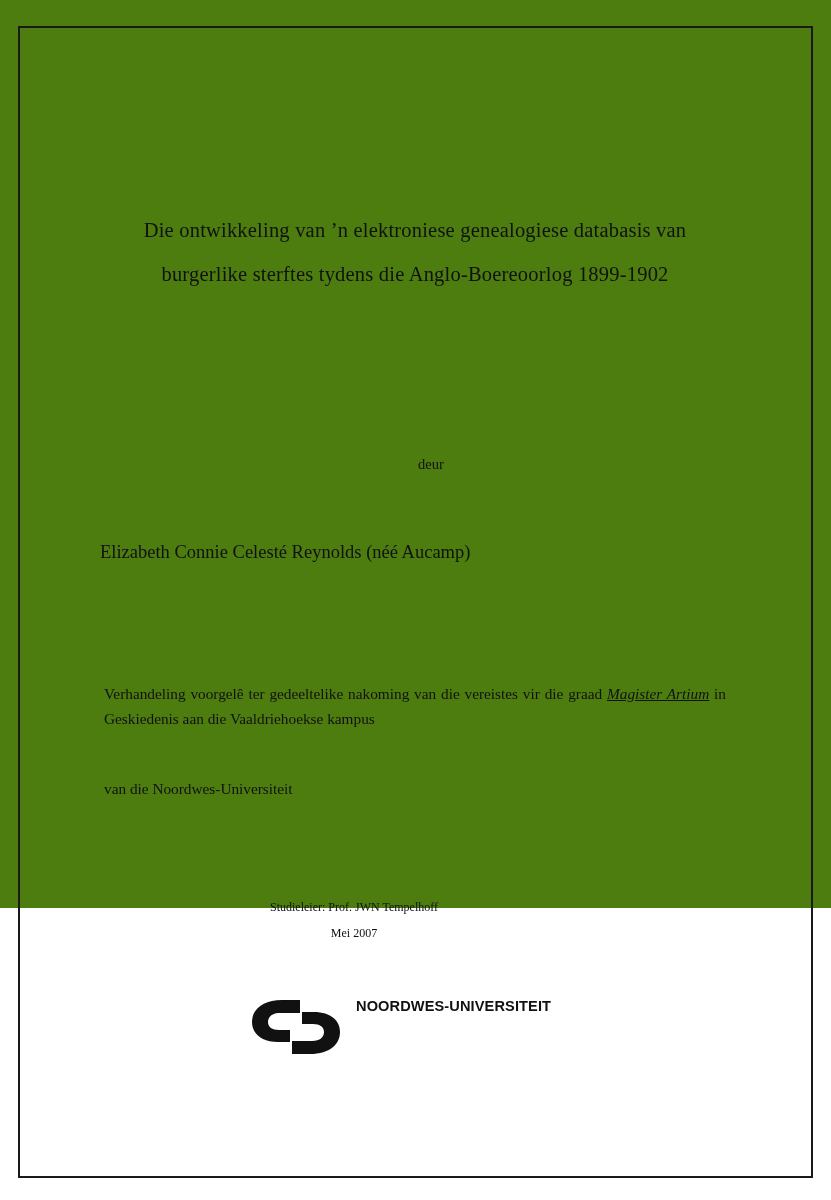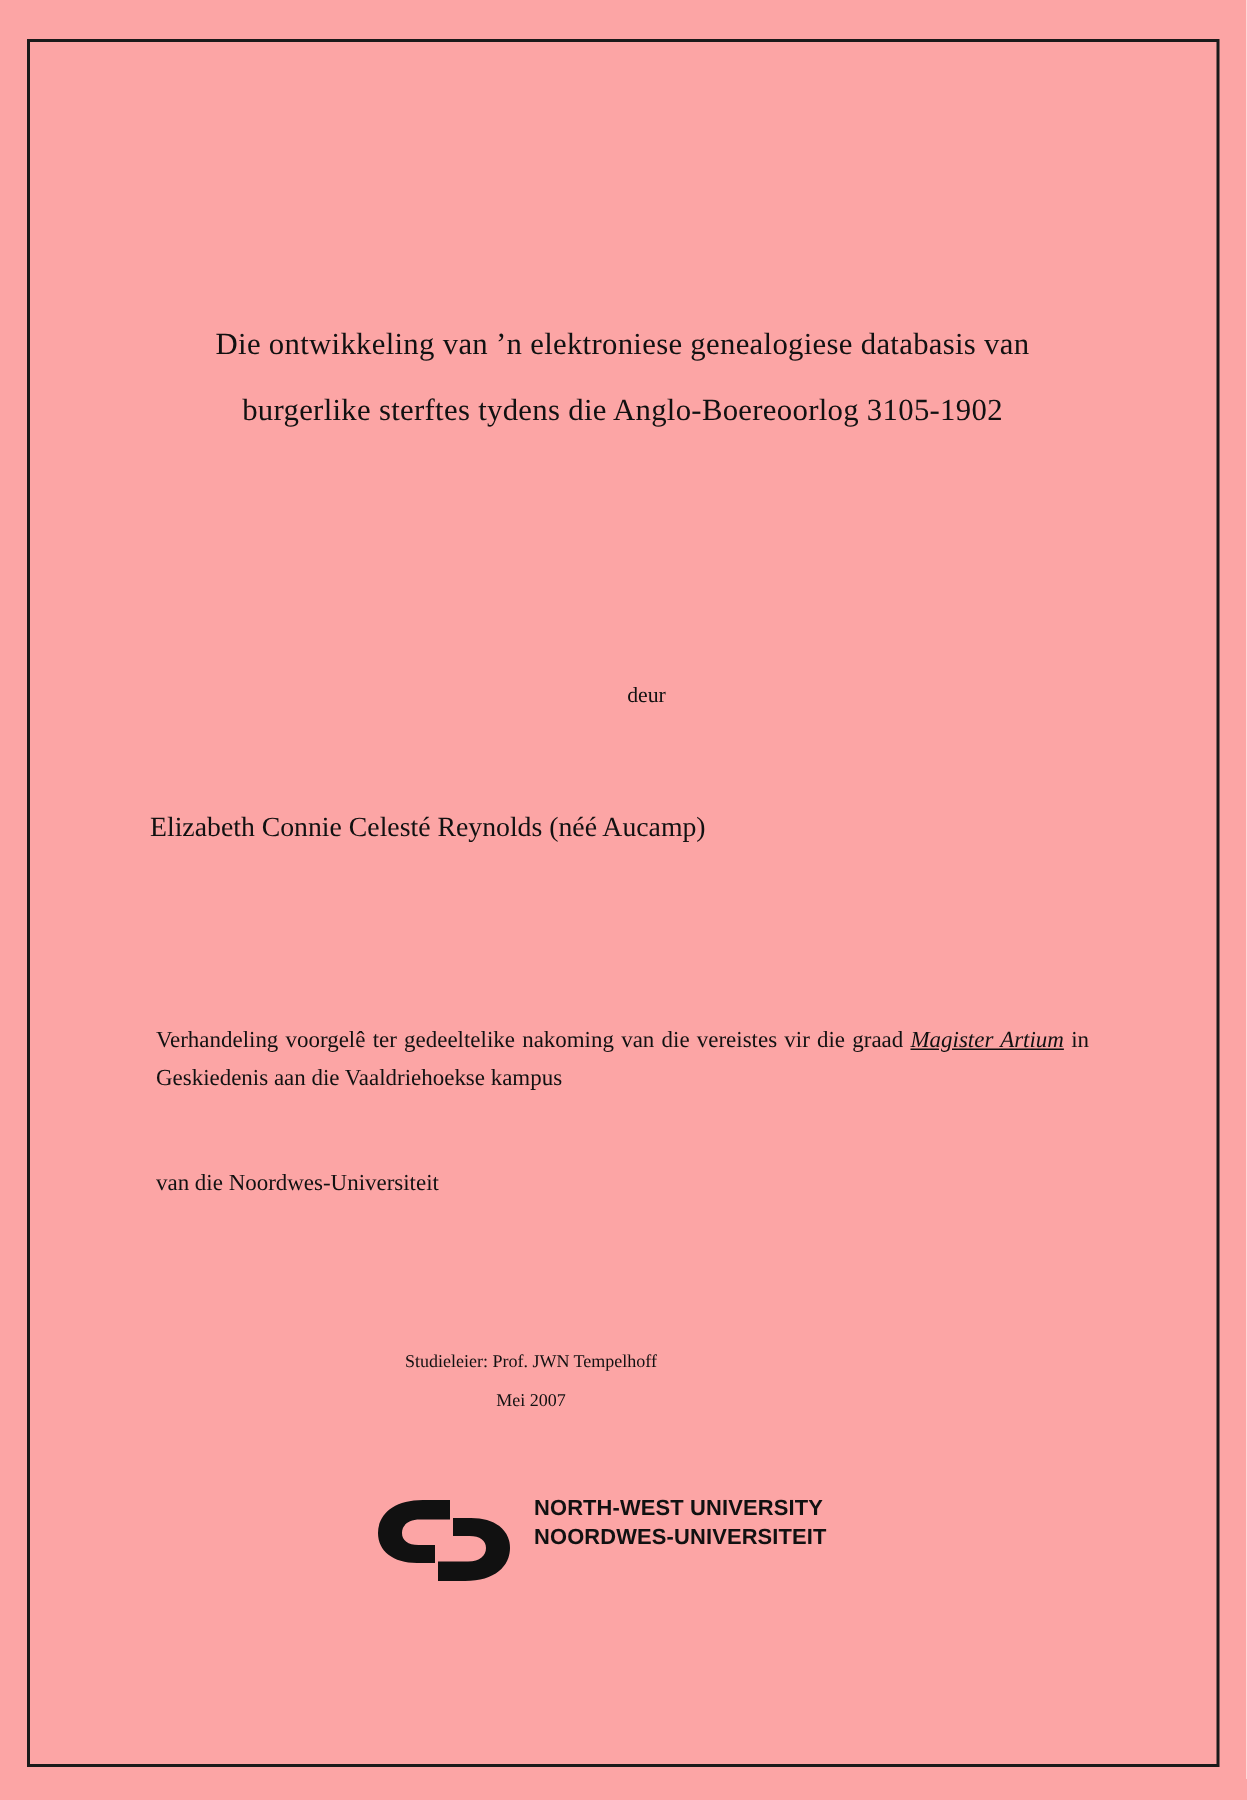--- a/index.html
+++ b/index.html
@@ -9,22 +9,22 @@
   }
   body {
     width: 831px;
     height: 1200px;
     font-family: "Liberation Serif", serif;
     color: #111111;
   }
   .page {
     position: relative;
     width: 831px;
-    height: 1200px;
-    background: #fca5a5;
+    height: 908px;
+    background: #4d7c0f;
     box-sizing: border-box;
   }
   .page-border {
     position: absolute;
     left: 18px;
     top: 26px;
     width: 795px;
     height: 1152px;
     border: 2px solid #1a1a1a;
     box-sizing: border-box;
@@ -129,21 +129,21 @@
 <body>
 
 <div class="page">
 
   <div class="page-border"></div>
 
   <div class="content">
 
     <div class="title-block">
       <div class="title-line">Die ontwikkeling van ’n elektroniese genealogiese databasis van</div>
-      <div class="title-line">burgerlike sterftes tydens die Anglo-Boereoorlog 3105-1902</div>
+      <div class="title-line">burgerlike sterftes tydens die Anglo-Boereoorlog 1899-1902</div>
     </div>
 
     <div class="deur">deur</div>
 
     <div class="author">Elizabeth Connie Celesté Reynolds (néé Aucamp)</div>
 
     <div class="statement">
       <span>Verhandeling voorgelê ter gedeeltelike nakoming van die vereistes vir die graad </span><em>Magister Artium</em><span> in Geskiedenis aan die Vaaldriehoekse kampus</span>
       <div class="last-line">van die Noordwes-Universiteit</div>
     </div>
@@ -152,19 +152,18 @@
       <div>Studieleier: Prof. JWN Tempelhoff</div>
       <div>Mei 2007</div>
     </div>
 
     <div class="logo-wrap">
       <svg class="logo-mark" viewBox="0 0 96 62">
         <path d="M34 4 C14 4 4 14 4 26 C4 38 14 46 30 46 L42 46 L42 34 L31 34 C24 34 20 31 20 26 C20 21 24 17 32 17 L52 17 L52 4 Z" fill="#111111"></path>
         <path d="M62 58 C82 58 92 48 92 36 C92 24 82 16 66 16 L54 16 L54 28 L65 28 C72 28 76 31 76 36 C76 41 72 45 64 45 L44 45 L44 58 Z" fill="#111111"></path>
       </svg>
       <div class="logo-text">
-        <div>NORTH-WEST UNIVERSITY</div>
         <div>NOORDWES-UNIVERSITEIT</div>
       </div>
     </div>
 
   </div>
 </div>
 
 </body></html>

